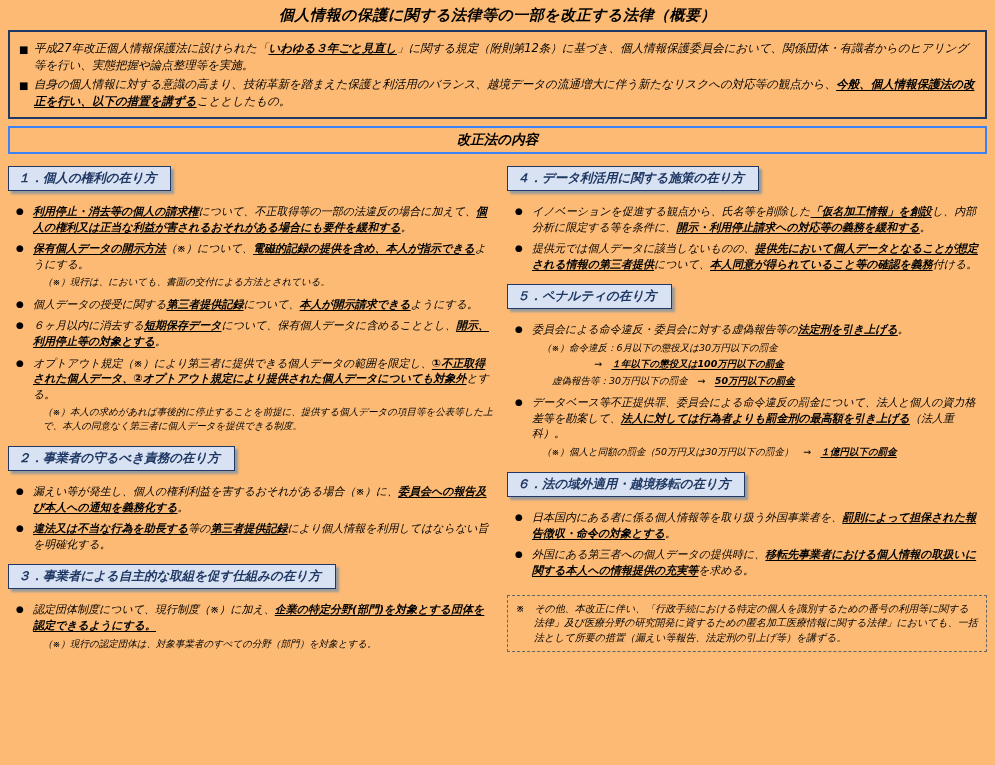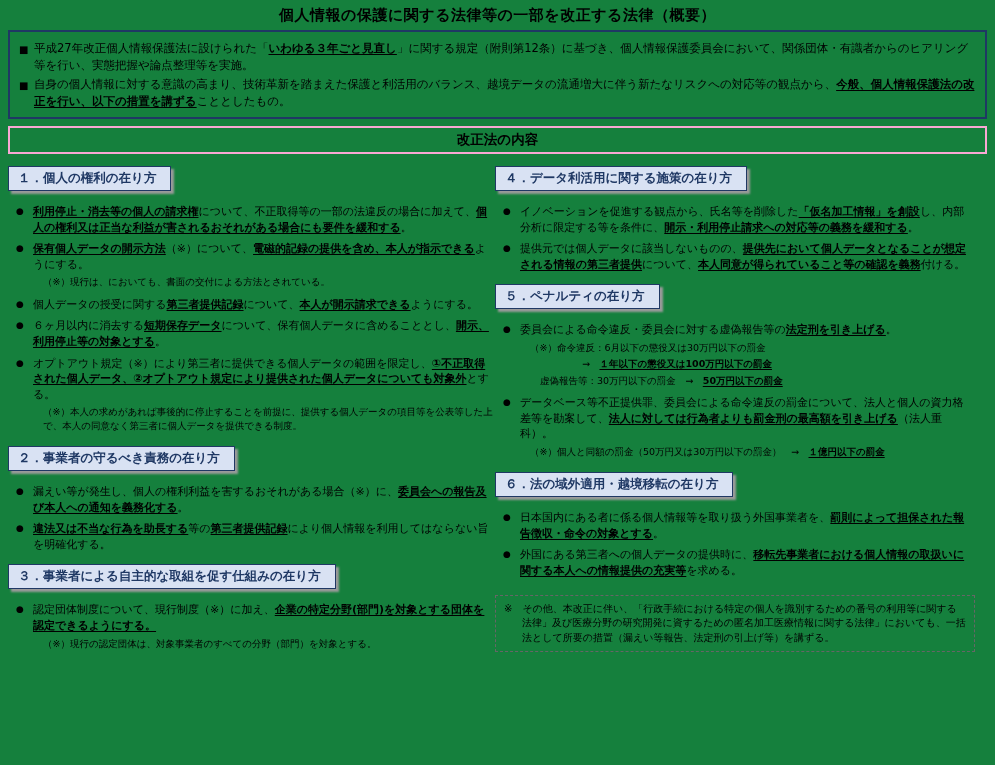--- a/index.html
+++ b/index.html
@@ -1,36 +1,36 @@
 <!DOCTYPE html>
 <html><head>
 <meta charset="utf-8">
 <style>
   * { margin:0; padding:0; box-sizing:border-box; }
   body { background:#e8e8e8; font-family:"DejaVu Sans","Liberation Sans",sans-serif; }
   .page{
     position:relative; width:995px; height:765px; margin:0 auto;
-    background:#15803d; color:#000; overflow:hidden;
+    background:#fdba74; color:#000; overflow:hidden;font-style:italic;
   }
   .title{
     text-align:center; font-weight:bold; font-size:15px; padding-top:6px;
     letter-spacing:.5px;
   }
   .intro-box{
     margin:5px 8px 0 8px; border:2px solid #1f3864; padding:7px 9px 6px 9px;
     font-size:11.5px; line-height:1.5;
   }
   .intro-item{ display:flex; margin:1px 0; }
   .sq{ width:15px; font-size:10px; padding-top:2px; color:#000; flex:0 0 15px; }
   .intro-text{ flex:1; }
   .content-header{
-    margin:7px 8px 0 8px; border:2px solid #f9a8d4; text-align:center;
+    margin:7px 8px 0 8px; border:2px solid #3b82f6; text-align:center;
     font-weight:bold; font-size:13.5px; padding:3px 0;
   }
-  .columns{ display:flex; padding:6px 8px 0 8px; align-items:flex-start; }
+  .columns{ display:flex; gap:12px; padding:6px 8px 0 8px; align-items:flex-start; }
   .col{ flex:1; min-width:0; }
   .col.left{ max-width:487px; }
   .col.right{ max-width:480px; }
   .sec-header{
     display:inline-block; background:#d9e2f3; border:1.5px solid #1f3864;
     color:#1f3864; font-weight:bold; font-size:12.5px; padding:3px 14px 3px 9px;
     box-shadow:3px 3px 2px #9a9a9a; margin:6px 0 7px 0;
   }
   .sec-header.mt{ }
   .item{ display:flex; margin:6px 2px 6px 8px; }

